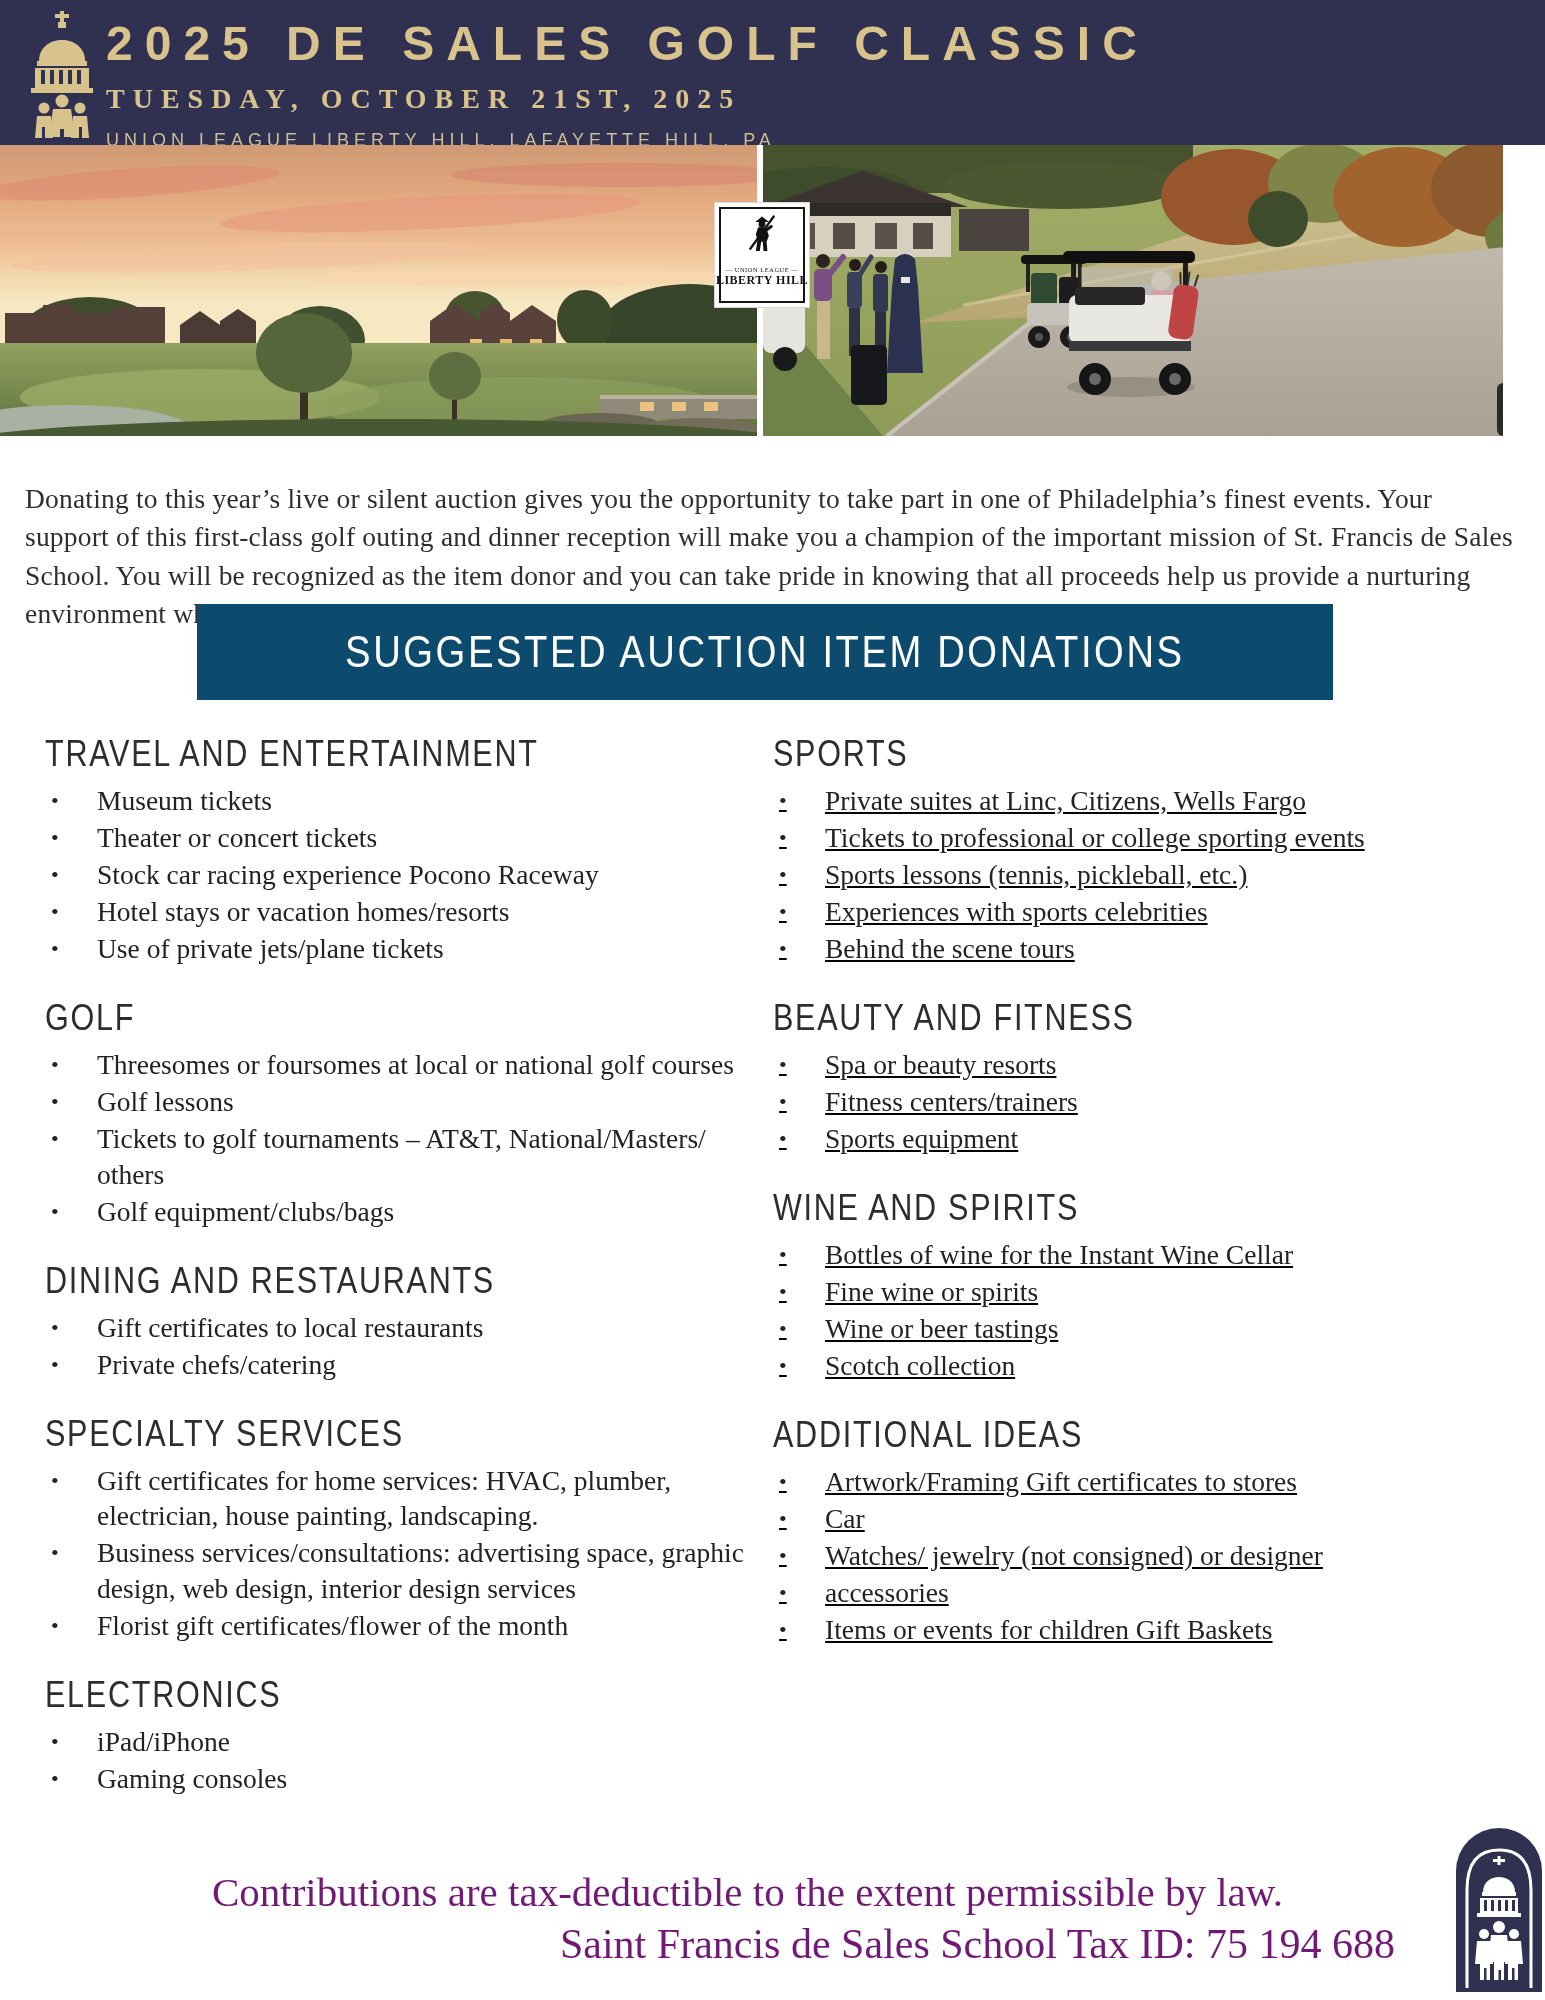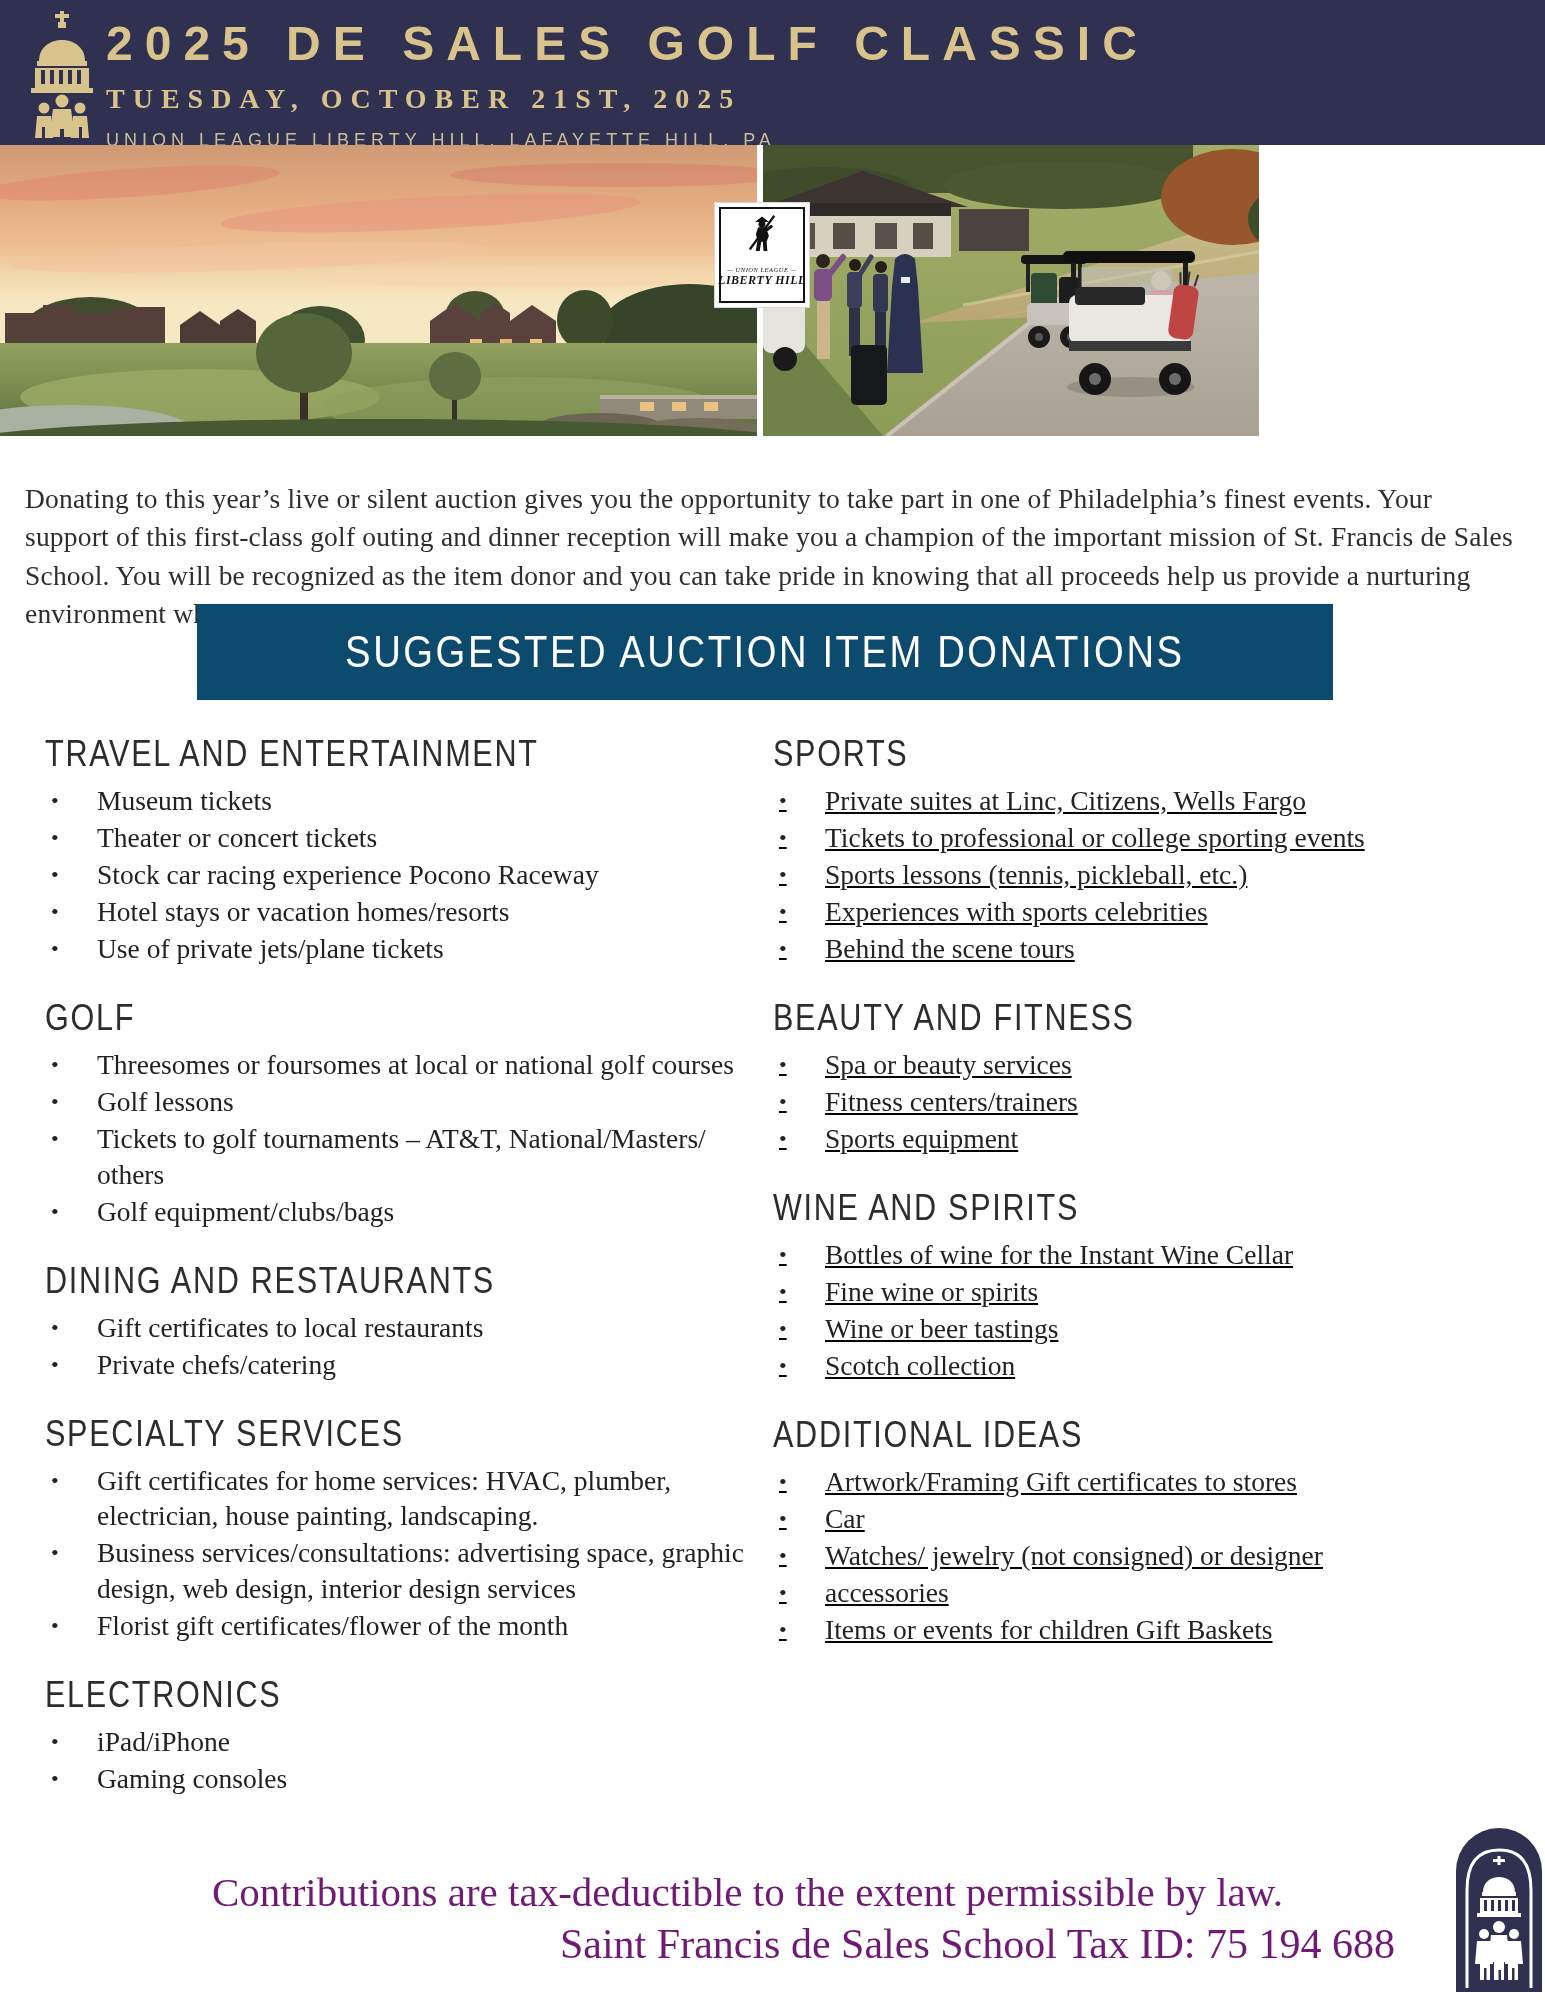--- a/index.html
+++ b/index.html
@@ -8,21 +8,21 @@
 
   
   .header{position:absolute;top:0;left:0;width:1545px;height:145px;background:#303150;}
   .crest{position:absolute;left:22px;top:8px;width:80px;height:132px;}
   .header-text{position:absolute;left:106px;top:16px;font-family:"Liberation Sans",sans-serif;}
   .h-title{font-size:48px;font-weight:700;letter-spacing:12px;color:#d9c38c;white-space:nowrap;}
   .h-date{font-size:28px;font-weight:700;letter-spacing:8px;color:#d9c38c;margin-top:12px;white-space:nowrap;font-family:Liberation Serif, serif;}
   .h-venue{font-size:18px;font-weight:400;letter-spacing:5px;color:#cdbd96;margin-top:15px;white-space:nowrap;}
 
   
-  .photo{position:absolute;top:145px;left:0;width:1259px;height:291px;overflow:hidden;background:#9aa45f;font-style:italic;}
+  .photo{position:absolute;top:145px;left:0;width:1503px;height:291px;overflow:hidden;background:#9aa45f;}
   .photo-left{position:absolute;left:0;top:0;width:760px;height:291px;}
   .photo-right{position:absolute;left:763px;top:0;width:782px;height:291px;}
   .seam{position:absolute;left:757px;top:0;width:6px;height:291px;background:#ffffff;z-index:4;}
   .badge{position:absolute;left:715px;top:58px;width:94px;height:104px;background:#ffffff;z-index:6;
          box-shadow:0 0 0 1px #d8d8d8;padding:4px;box-sizing:border-box;}
   .badge-inner{width:100%;height:100%;border:2px solid #141414;box-sizing:border-box;
                display:flex;flex-direction:column;align-items:center;justify-content:flex-start;}
   .badge-inner svg{margin-top:2px;}
   .badge-l1{font-family:"Liberation Serif",serif;font-size:6.5px;letter-spacing:.5px;color:#141414;margin-top:1px;white-space:nowrap;}
   .badge-l2{font-family:"Liberation Serif",serif;font-size:12px;font-weight:700;letter-spacing:.5px;color:#141414;white-space:nowrap;}
@@ -426,21 +426,21 @@
               </li>
             </ul>
         </section>
 
         <section class="cat">
           <h3 class="cat-title"><span>BEAUTY AND FITNESS</span></h3>
           <ul class="cat-list">
 
               <li class="cat-item">
                 <span class="dot">•</span>
-                <span class="item-text">Spa or beauty services</span>
+                <span class="item-text">Spa or beauty resorts</span>
               </li>
 
               <li class="cat-item">
                 <span class="dot">•</span>
                 <span class="item-text">Fitness centers/trainers</span>
               </li>
 
               <li class="cat-item">
                 <span class="dot">•</span>
                 <span class="item-text">Sports equipment</span>

